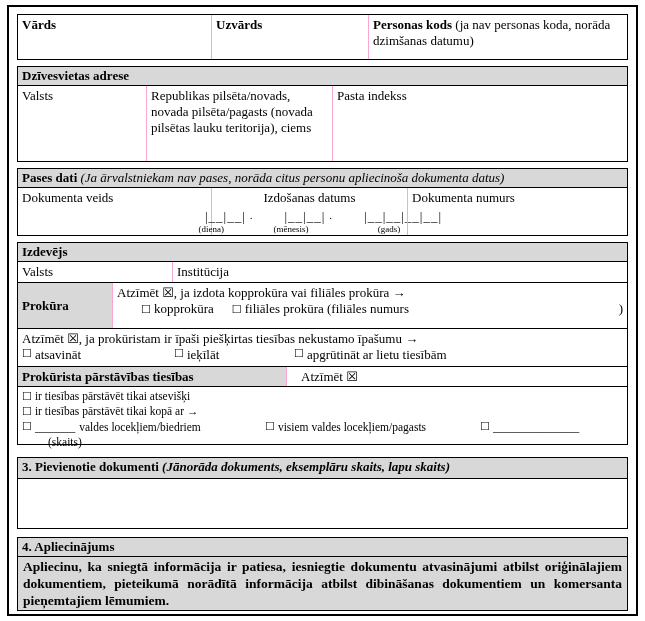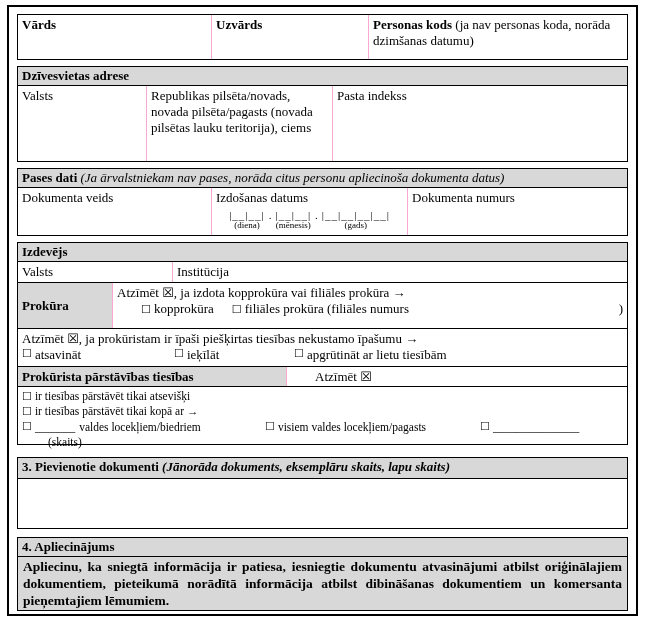--- a/index.html
+++ b/index.html
@@ -35,21 +35,21 @@
   .gap8 { height: 8px; }
   .cb {
     font-family: "DejaVu Sans", sans-serif;
     font-size: 11px;
     margin-right: 3px;
     cursor: pointer;
   }
   .small { font-size: 11.5px; }
   .dateline { display: flex; justify-content: center; margin-top: 3px; }
   .dgroup { display: flex; flex-direction: column; align-items: center; }
-  .dboxes { font-size: 11px; letter-spacing: 1px; }
+  .dboxes { font-size: 13px; letter-spacing: 1px; margin-left: 28px; }
   .dlabel { font-size: 9px; margin-top: -1px; }
   .ddot { font-size: 11px; padding: 0 4px; }
   .just { text-align: justify; }
   .flexline { display: flex; align-items: baseline; }
   .spacer { flex: 1; }
 </style>
 </head>
 <body>
 
 <div class="page">
@@ -92,21 +92,21 @@
   <div class="sect">
     <div class="row" style="height:18px;">
       <div class="hdr" style="width:100%;">
         <span class="b">Pases dati </span><span class="i" style="font-weight:normal;">(Ja ārvalstniekam nav pases, norāda citus personu apliecinoša dokumenta datus)</span>
       </div>
     </div>
     <div class="row" style="height:48px;">
       <div class="cell" style="width:193px;">
         <span>Dokumenta veids</span>
       </div>
-      <div class="cell" style="width:196px;">
+      <div class="cell" style="width:196px;text-align:center;">
         <span>Izdošanas datums</span>
         <div class="dateline">
           <div class="dgroup">
             <span class="dboxes">|__|__|</span>
             <span class="dlabel">(diena)</span>
           </div>
           <span class="ddot">.</span>
           <div class="dgroup">
             <span class="dboxes">|__|__|</span>
             <span class="dlabel">(mēnesis)</span>
@@ -167,21 +167,21 @@
           </span>
           <span style="display:inline-flex;">
             <span class="cb">☐</span>
             <span>apgrūtināt ar lietu tiesībām</span>
           </span>
         </div>
       </div>
     </div>
     <div class="row" style="height:20px;">
       <div class="cell gray b" style="width:268px;">Prokūrista pārstāvības tiesības</div>
-      <div class="cell" style="flex:1; padding-left:28px;">Atzīmēt ☒</div>
+      <div class="cell" style="flex:1; padding-left:14px;">Atzīmēt ☒</div>
     </div>
     <div class="row" style="height:58px;">
       <div class="cell small" style="width:100%; line-height:1.3;">
         <div class="flexline">
           <span class="cb">☐</span>
           <span>ir tiesības pārstāvēt tikai atsevišķi</span>
         </div>
         <div class="flexline">
           <span class="cb">☐</span>
           <span>ir tiesības pārstāvēt tikai kopā ar →</span>

